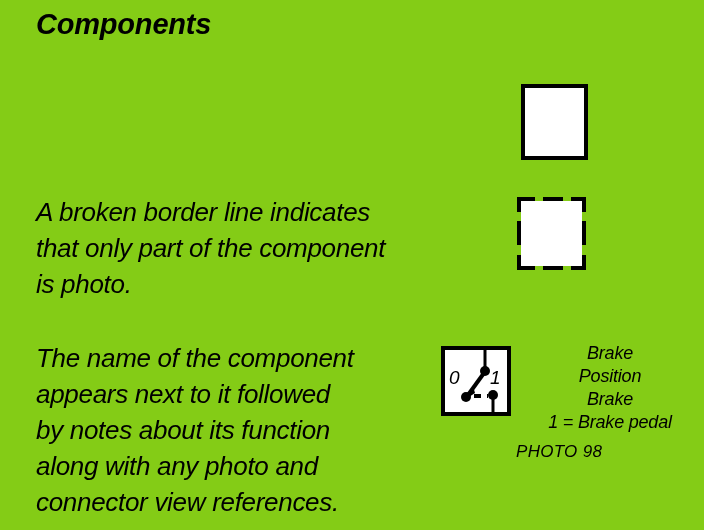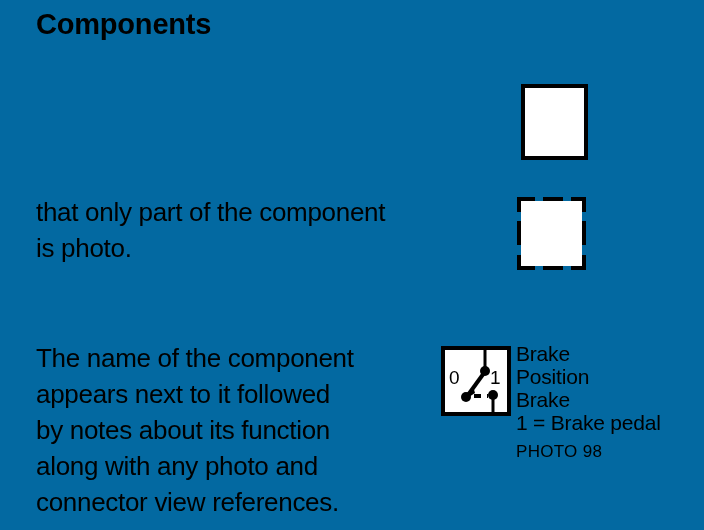--- a/index.html
+++ b/index.html
@@ -4,24 +4,25 @@
 <style>
   html, body {
     margin: 0;
     padding: 0;
     background: #ffffff;
   }
   #slide {
     position: relative;
     width: 704px;
     height: 530px;
-    background: #0369a1;
+    background: #84cc16;
     overflow: hidden;
     font-family: "Liberation Sans", sans-serif;
     color: #000000;
+    font-style: italic;
   }
   #page-title {
     position: absolute;
     left: 36px;
     top: 7px;
     font-size: 29px;
     font-weight: bold;
     letter-spacing: -0.2px;
     line-height: 34px;
     white-space: nowrap;
@@ -99,25 +100,26 @@
 
   
   #note-col {
     position: absolute;
     left: 516px;
     top: 342px;
     width: 188px;
   }
   .note-line {
     display: block;
-    font-size: 21px;
+    font-size: 18px;
     font-weight: normal;
     line-height: 23px;
     letter-spacing: -0.2px;
     white-space: nowrap;
+    text-align: center;
   }
   .note-line.indent { padding-left: 44px; }
   #photo-ref {
     display: block;
     font-size: 17px;
     font-weight: normal;
     line-height: 21px;
     letter-spacing: 0.3px;
     white-space: nowrap;
     margin-top: 7px;
@@ -125,20 +127,21 @@
 </style>
 </head>
 <body>
 
 <div id="slide">
 
   <div id="page-title">Components</div>
 
 
   <div class="body-para" id="para-broken">
+    <span class="ln">A broken border line indicates</span>
     <span class="ln">that only part of the component</span>
     <span class="ln">is photo.</span>
   </div>
 
   <div class="body-para" id="para-name">
     <span class="ln">The name of the component</span>
     <span class="ln">appears next to it followed</span>
     <span class="ln">by notes about its function</span>
     <span class="ln">along with any photo and</span>
     <span class="ln">connector view references.</span>

